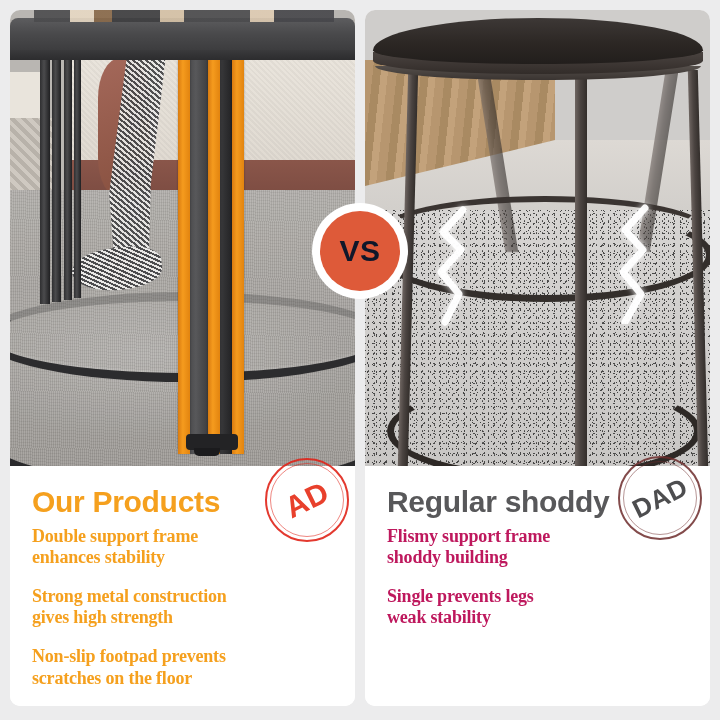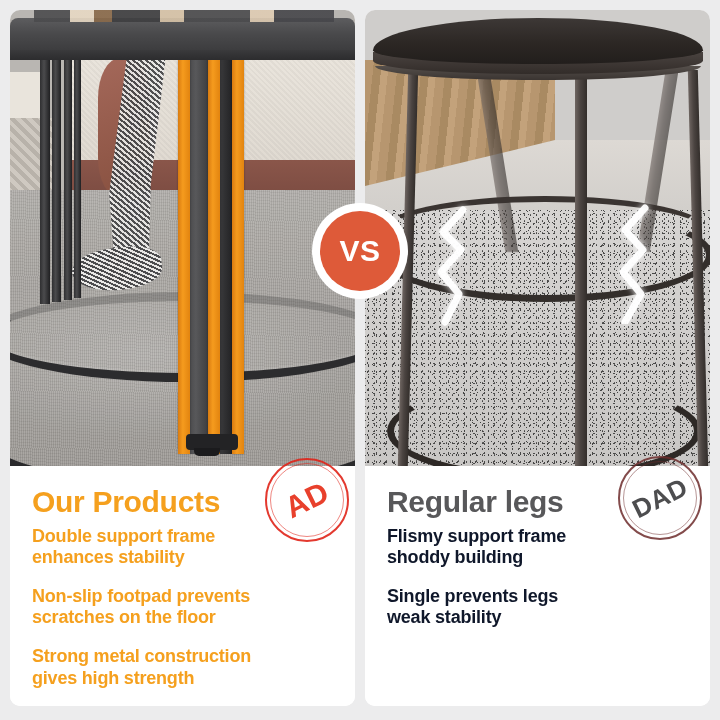--- a/index.html
+++ b/index.html
@@ -136,36 +136,36 @@
 
   
   .vs{
     position:absolute;left:312px;top:203px;width:96px;height:96px;
     border-radius:50%;background:#ffffff;
     display:flex;align-items:center;justify-content:center;z-index:40;
   }
   .vs-inner{
     width:80px;height:80px;border-radius:50%;background:#de5a39;
     display:flex;align-items:center;justify-content:center;
-    color:#ffffff;font-weight:bold;font-size:30px;letter-spacing:.5px;
+    color:#0f172a;font-weight:bold;font-size:30px;letter-spacing:.5px;
     font-family:"Liberation Sans", sans-serif;
   }
 
   
   .card-inner{padding:20px 16px 0 22px;position:relative;height:100%;box-sizing:border-box;}
   h2.head{margin:0 0 8px 0;font-size:30px;font-weight:bold;line-height:1.05;letter-spacing:-.3px;}
   .left h2.head{color:#f5a01e;}
   .right h2.head{color:#58585a;}
-  .bullets{margin:0;padding:0;list-style:none;}
+  .bullets{margin:0;padding:0;list-style:none;font-family:Liberation Serif, serif;}
   .bullets li{
     font-size:18px;font-weight:bold;line-height:1.18;margin-bottom:18px;
     letter-spacing:-.2px;white-space:pre-line;
   }
   .left .bullets li{color:#f5a01e;}
-  .right .bullets li{color:#0f172a;}
+  .right .bullets li{color:#be185d;}
   .right .bullets li:last-child{margin-bottom:0;}
 
   
   .stamp{position:absolute;width:84px;height:84px;z-index:50;}
   .stamp.ad{left:265px;top:458px;}
   .stamp.dad{left:618px;top:456px;}
   .stamp-ring{position:absolute;inset:0;border-radius:50%;}
   .stamp.ad .stamp-ring{border:2.5px solid #e02318;opacity:.9;}
   .stamp.ad .stamp-ring.r2{inset:5px;border:1.5px solid #e02318;opacity:.55;}
   .stamp.dad .stamp-ring{border:2.5px solid #6d2b2b;opacity:.85;}
@@ -217,24 +217,24 @@
         <div class="lp-top-edge"></div>
       </div>
     </div>
 
     <div class="card">
       <div class="card-inner">
         <h2 class="head">Our Products</h2>
         <ul class="bullets">
           <li>Double support frame
 enhances stability</li>
+          <li>Strong metal construction
+gives high strength</li>
           <li>Non-slip footpad prevents
 scratches on the floor</li>
-          <li>Strong metal construction
-gives high strength</li>
         </ul>
       </div>
     </div>
   </div>
 
   <div class="panel right">
 
     <div class="photo">
       <div class="rp">
         <div class="rp-wood"></div>
@@ -258,21 +258,21 @@
           <path d="M30 4 L10 26 L28 44 L8 66 L26 88 L12 116" fill="none" stroke="#ffffff" stroke-width="7" stroke-linecap="round" stroke-linejoin="round" opacity="0.95"></path>
         </svg>
         <svg class="wobble w2" width="46" height="120" viewBox="0 0 46 120">
           <path d="M34 4 L14 26 L32 46 L12 68 L30 90 L14 118" fill="none" stroke="#ffffff" stroke-width="7" stroke-linecap="round" stroke-linejoin="round" opacity="0.95"></path>
         </svg>
       </div>
     </div>
 
     <div class="card">
       <div class="card-inner">
-        <h2 class="head">Regular legs</h2>
+        <h2 class="head">Regular shoddy</h2>
         <ul class="bullets">
           <li>Flismy support frame
 shoddy building</li>
           <li>Single prevents legs
 weak stability</li>
         </ul>
       </div>
     </div>
   </div>
 

